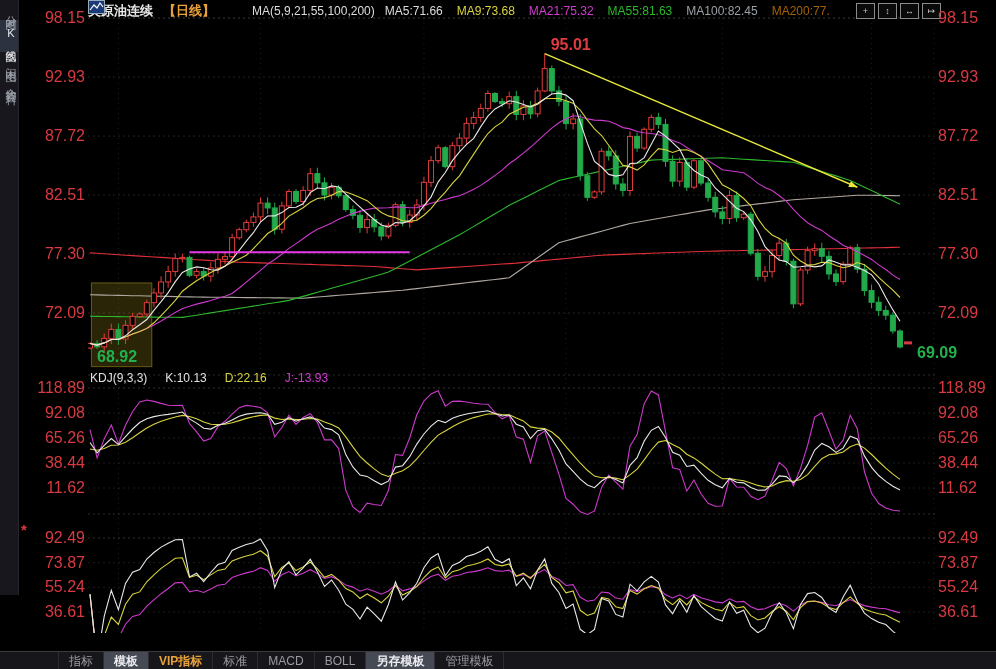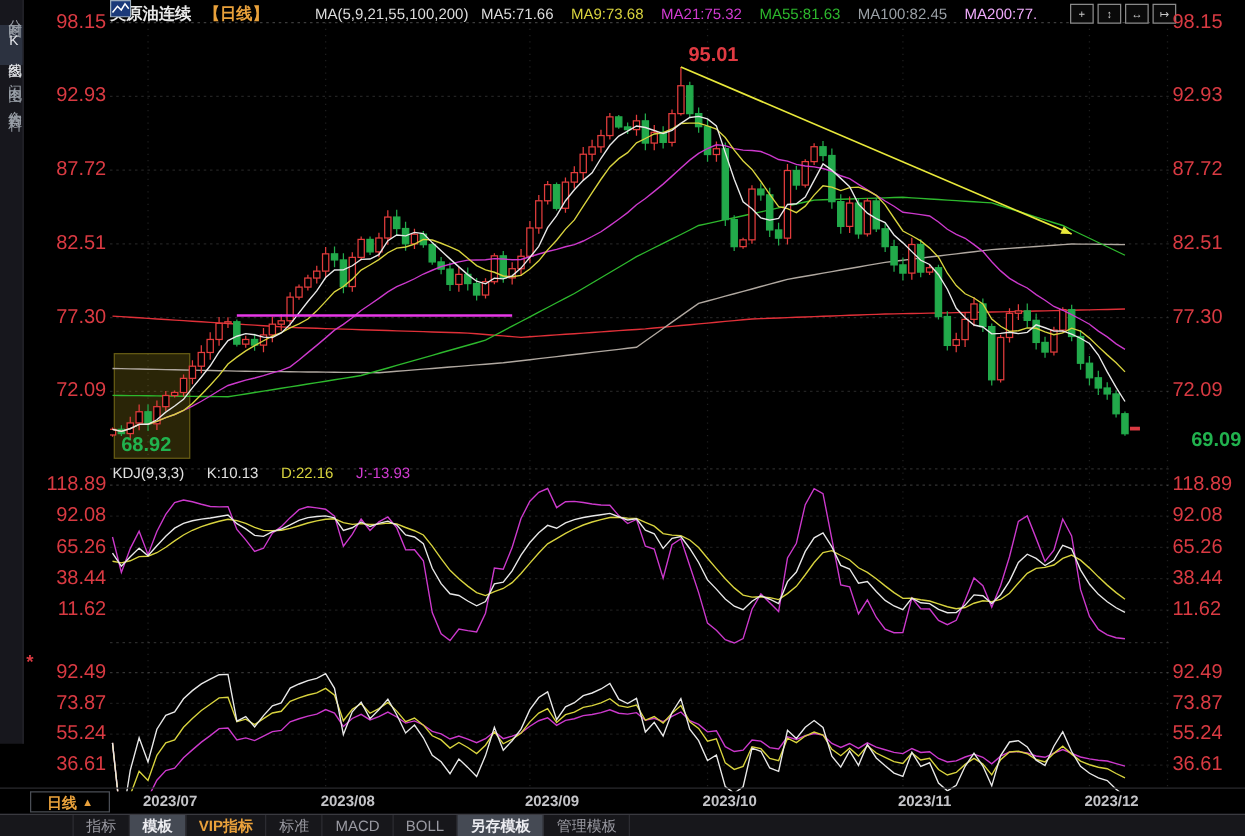--- a/index.html
+++ b/index.html
@@ -362,21 +362,21 @@
       <polyline points="2,10 6,5 9,8 12,3 15,7" fill="none" stroke="#fff" stroke-width="1.2"></polyline>
         </svg>
     </span>
     <span class="tb-ma">MA(5,9,21,55,100,200)</span>
     <span id="ma-values" style="display:flex;gap:14px;">
         <span class="tb-val" style="color: rgb(220, 220, 220);">MA5:71.66</span>
         <span class="tb-val" style="color: rgb(216, 211, 62);">MA9:73.68</span>
         <span class="tb-val" style="color: rgb(210, 59, 210); text-align: right;">MA21:75.32</span>
         <span class="tb-val" style="color: rgb(45, 184, 45);">MA55:81.63</span>
         <span class="tb-val" style="color: rgb(154, 160, 166);">MA100:82.45</span>
-        <span class="tb-val" style="color: #f0abfc;">MA200:77.</span>
+        <span class="tb-val" style="color: #a16207;">MA200:77.</span>
       </span>
   </div>
 
   <div id="toolbar">
       <div class="tool-btn">+</div>
       <div class="tool-btn">↕</div>
       <div class="tool-btn">↔</div>
       <div class="tool-btn">↦</div>
     </div>
 
@@ -406,47 +406,33 @@
       <div class="axis-label axis-left" style="top: 532px;">92.49</div>
       <div class="axis-label axis-right" style="top: 532px;">92.49</div>
       <div class="axis-label axis-left" style="top: 556.658px;">73.87</div>
       <div class="axis-label axis-right" style="top: 556.658px;">73.87</div>
       <div class="axis-label axis-left" style="top: 581.329px;">55.24</div>
       <div class="axis-label axis-right" style="top: 581.329px;">55.24</div>
       <div class="axis-label axis-left" style="top: 606px;">36.61</div>
       <div class="axis-label axis-right" style="top: 606px;">36.61</div>
       <div class="anno anno-red" style="left: 550.72px; top: 35.5449px;">95.01</div>
       <div class="anno anno-green" style="left: 97px; top: 347.884px;">68.92</div>
-      <div class="anno anno-green" style="left: 917px; top: 343.96px; margin-left: 36px;">69.09</div>
+      <div class="anno anno-green" style="left: 917px; top: 343.96px;">69.09</div>
     </div>
 
   <div class="ind-header" style="top:371px;">
     <span class="iw">KDJ(9,3,3)</span>
     <span class="iw">K:10.13</span>
     <span class="iy">D:22.16</span>
     <span class="im">J:-13.93</span>
   </div>
 
 
   <div id="marker-star">*</div>
 
-  <div id="xaxis-row">
-    <div id="period-box">
-      <span>日线</span>
-      <span style="font-size:9px;">▲</span>
-    </div>
-    <div id="month-labels">
-        <div class="month-label" style="left: 114.42px; top: 3px; position: absolute;">2023/07</div>
-        <div class="month-label" style="left: 256.52px; top: 3px; position: absolute;">2023/08</div>
-        <div class="month-label" style="left: 419.935px; top: 3px; position: absolute;">2023/09</div>
-        <div class="month-label" style="left: 562.035px; top: 3px; position: absolute;">2023/10</div>
-        <div class="month-label" style="left: 718.345px; top: 3px; position: absolute;">2023/11</div>
-        <div class="month-label" style="left: 867.55px; top: 3px; position: absolute;">2023/12</div>
-      </div>
-  </div>
 
   <div id="tabbar">
     <div class="tab-spacer"></div>
   <div class="tab">指标</div>
       <div class="tab active">模板</div>
       <div class="tab accent">VIP指标</div>
       <div class="tab">标准</div>
       <div class="tab">MACD</div>
       <div class="tab">BOLL</div>
       <div class="tab active">另存模板</div>

